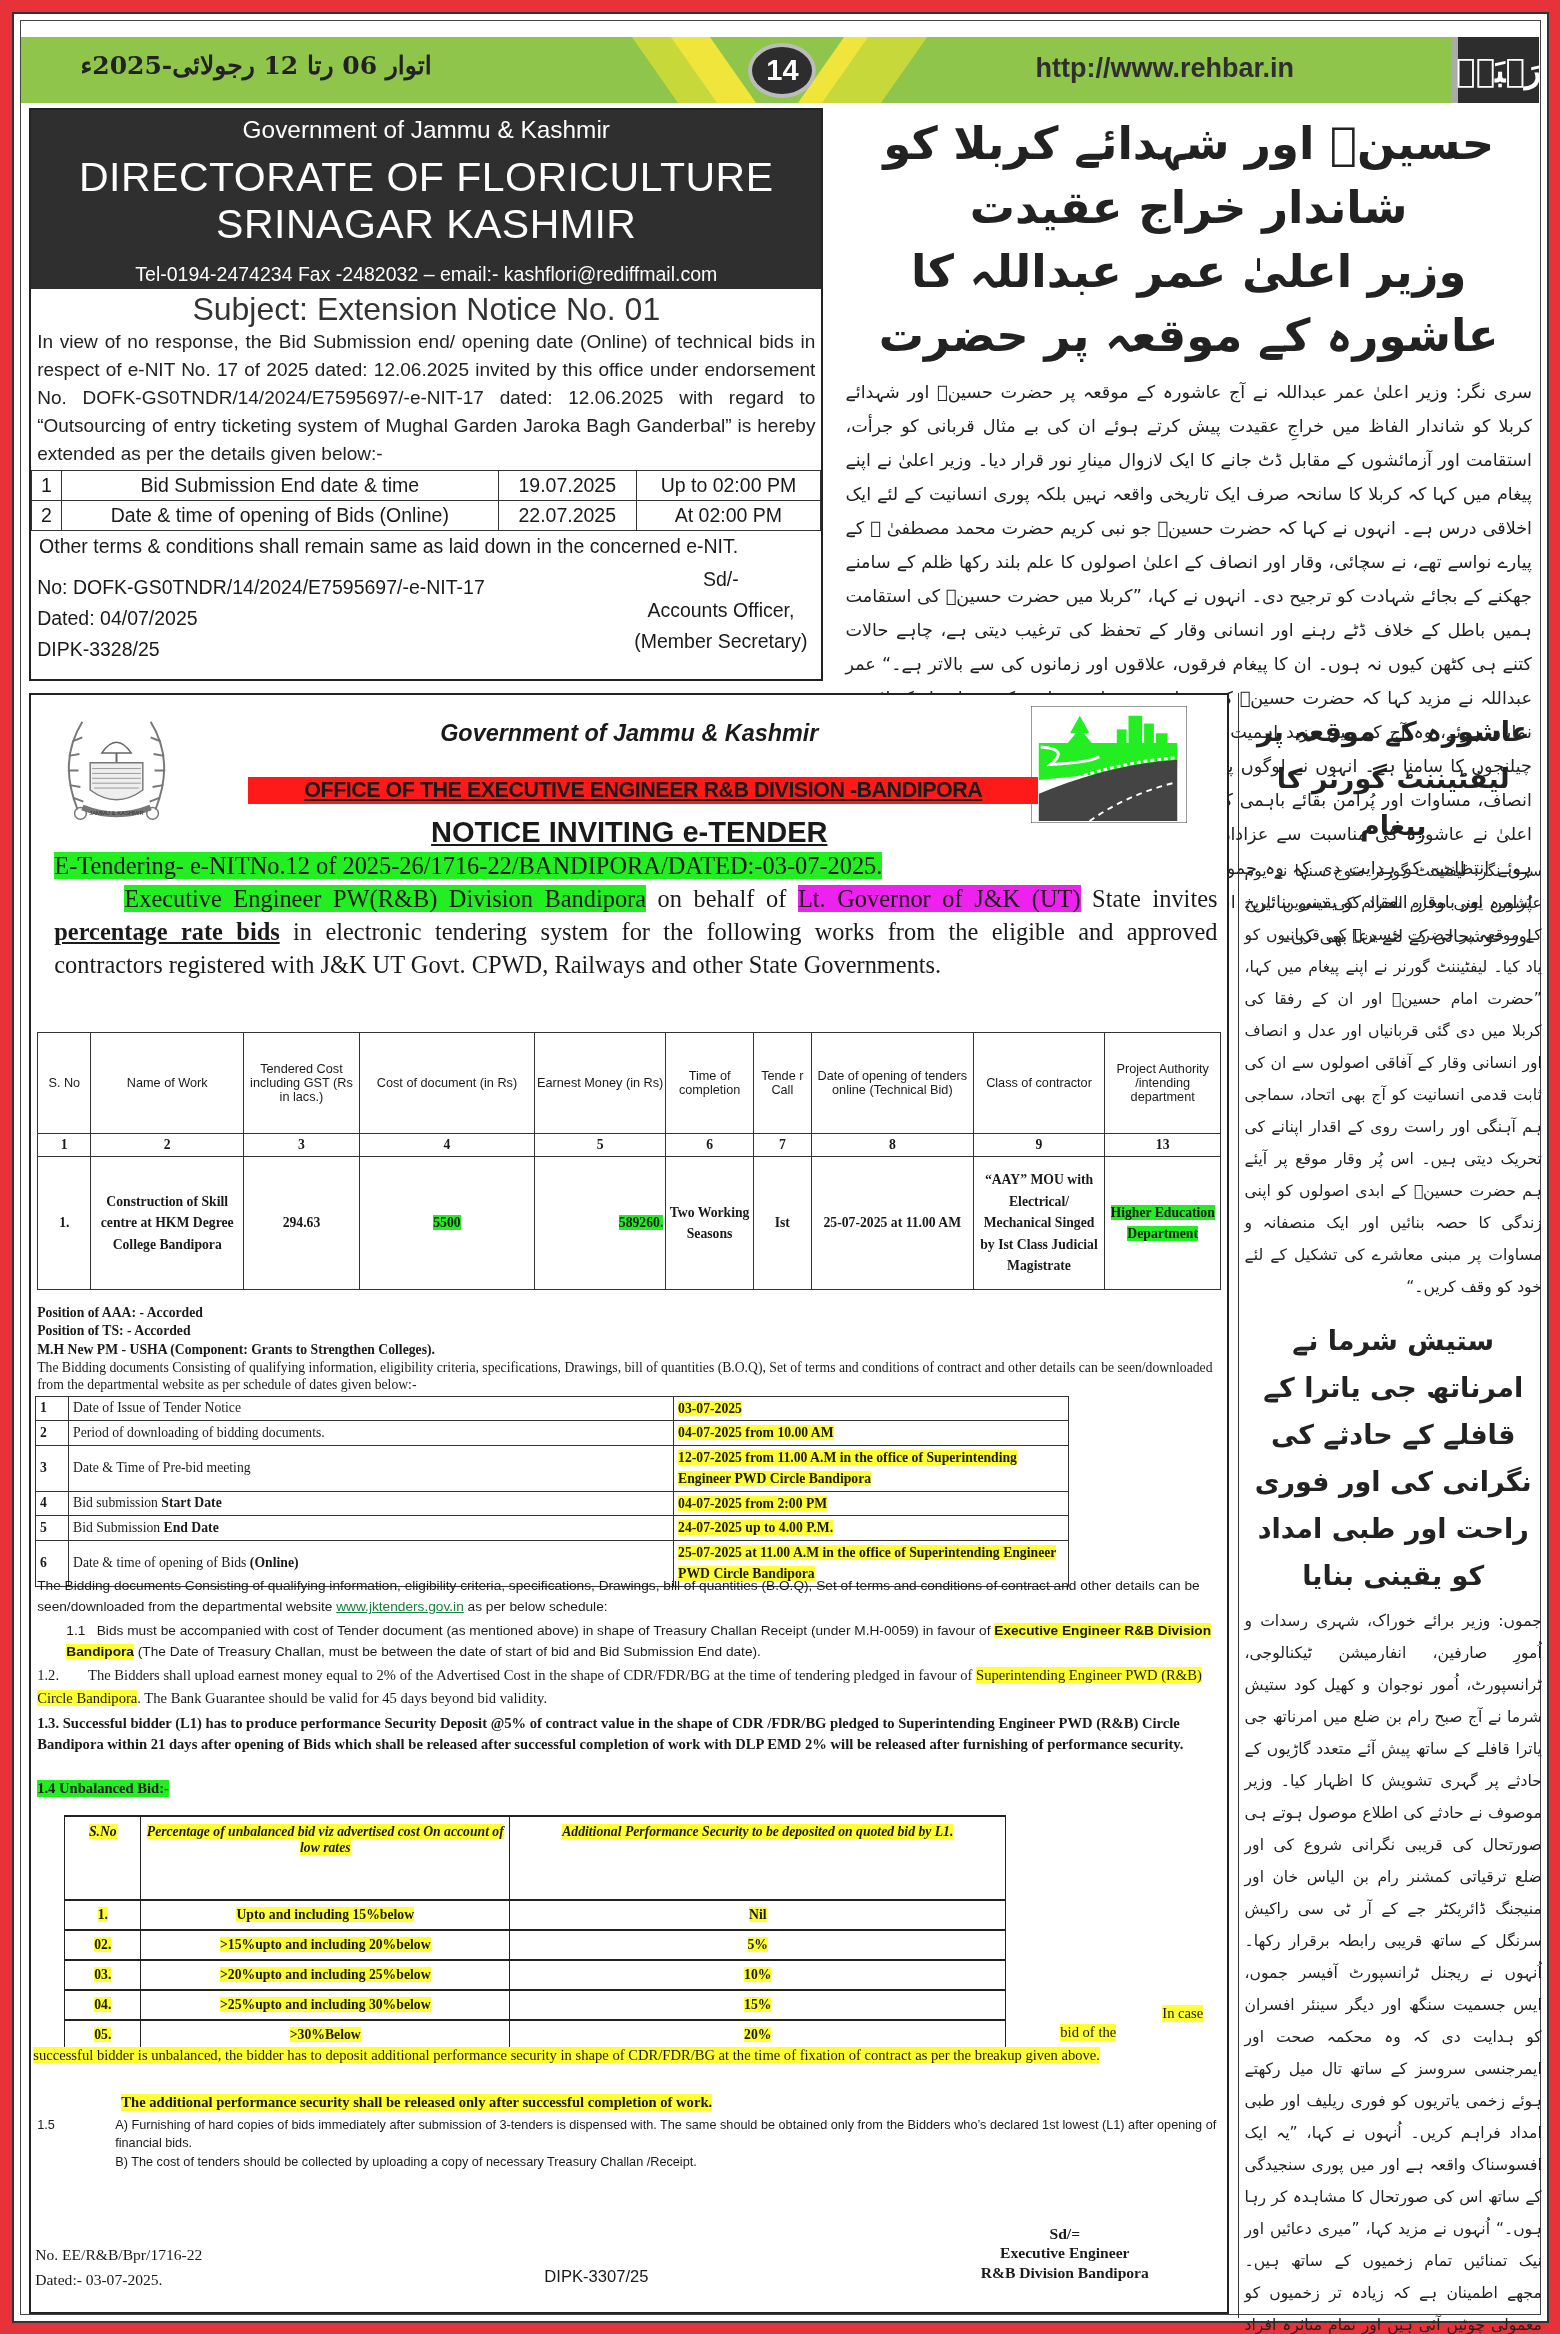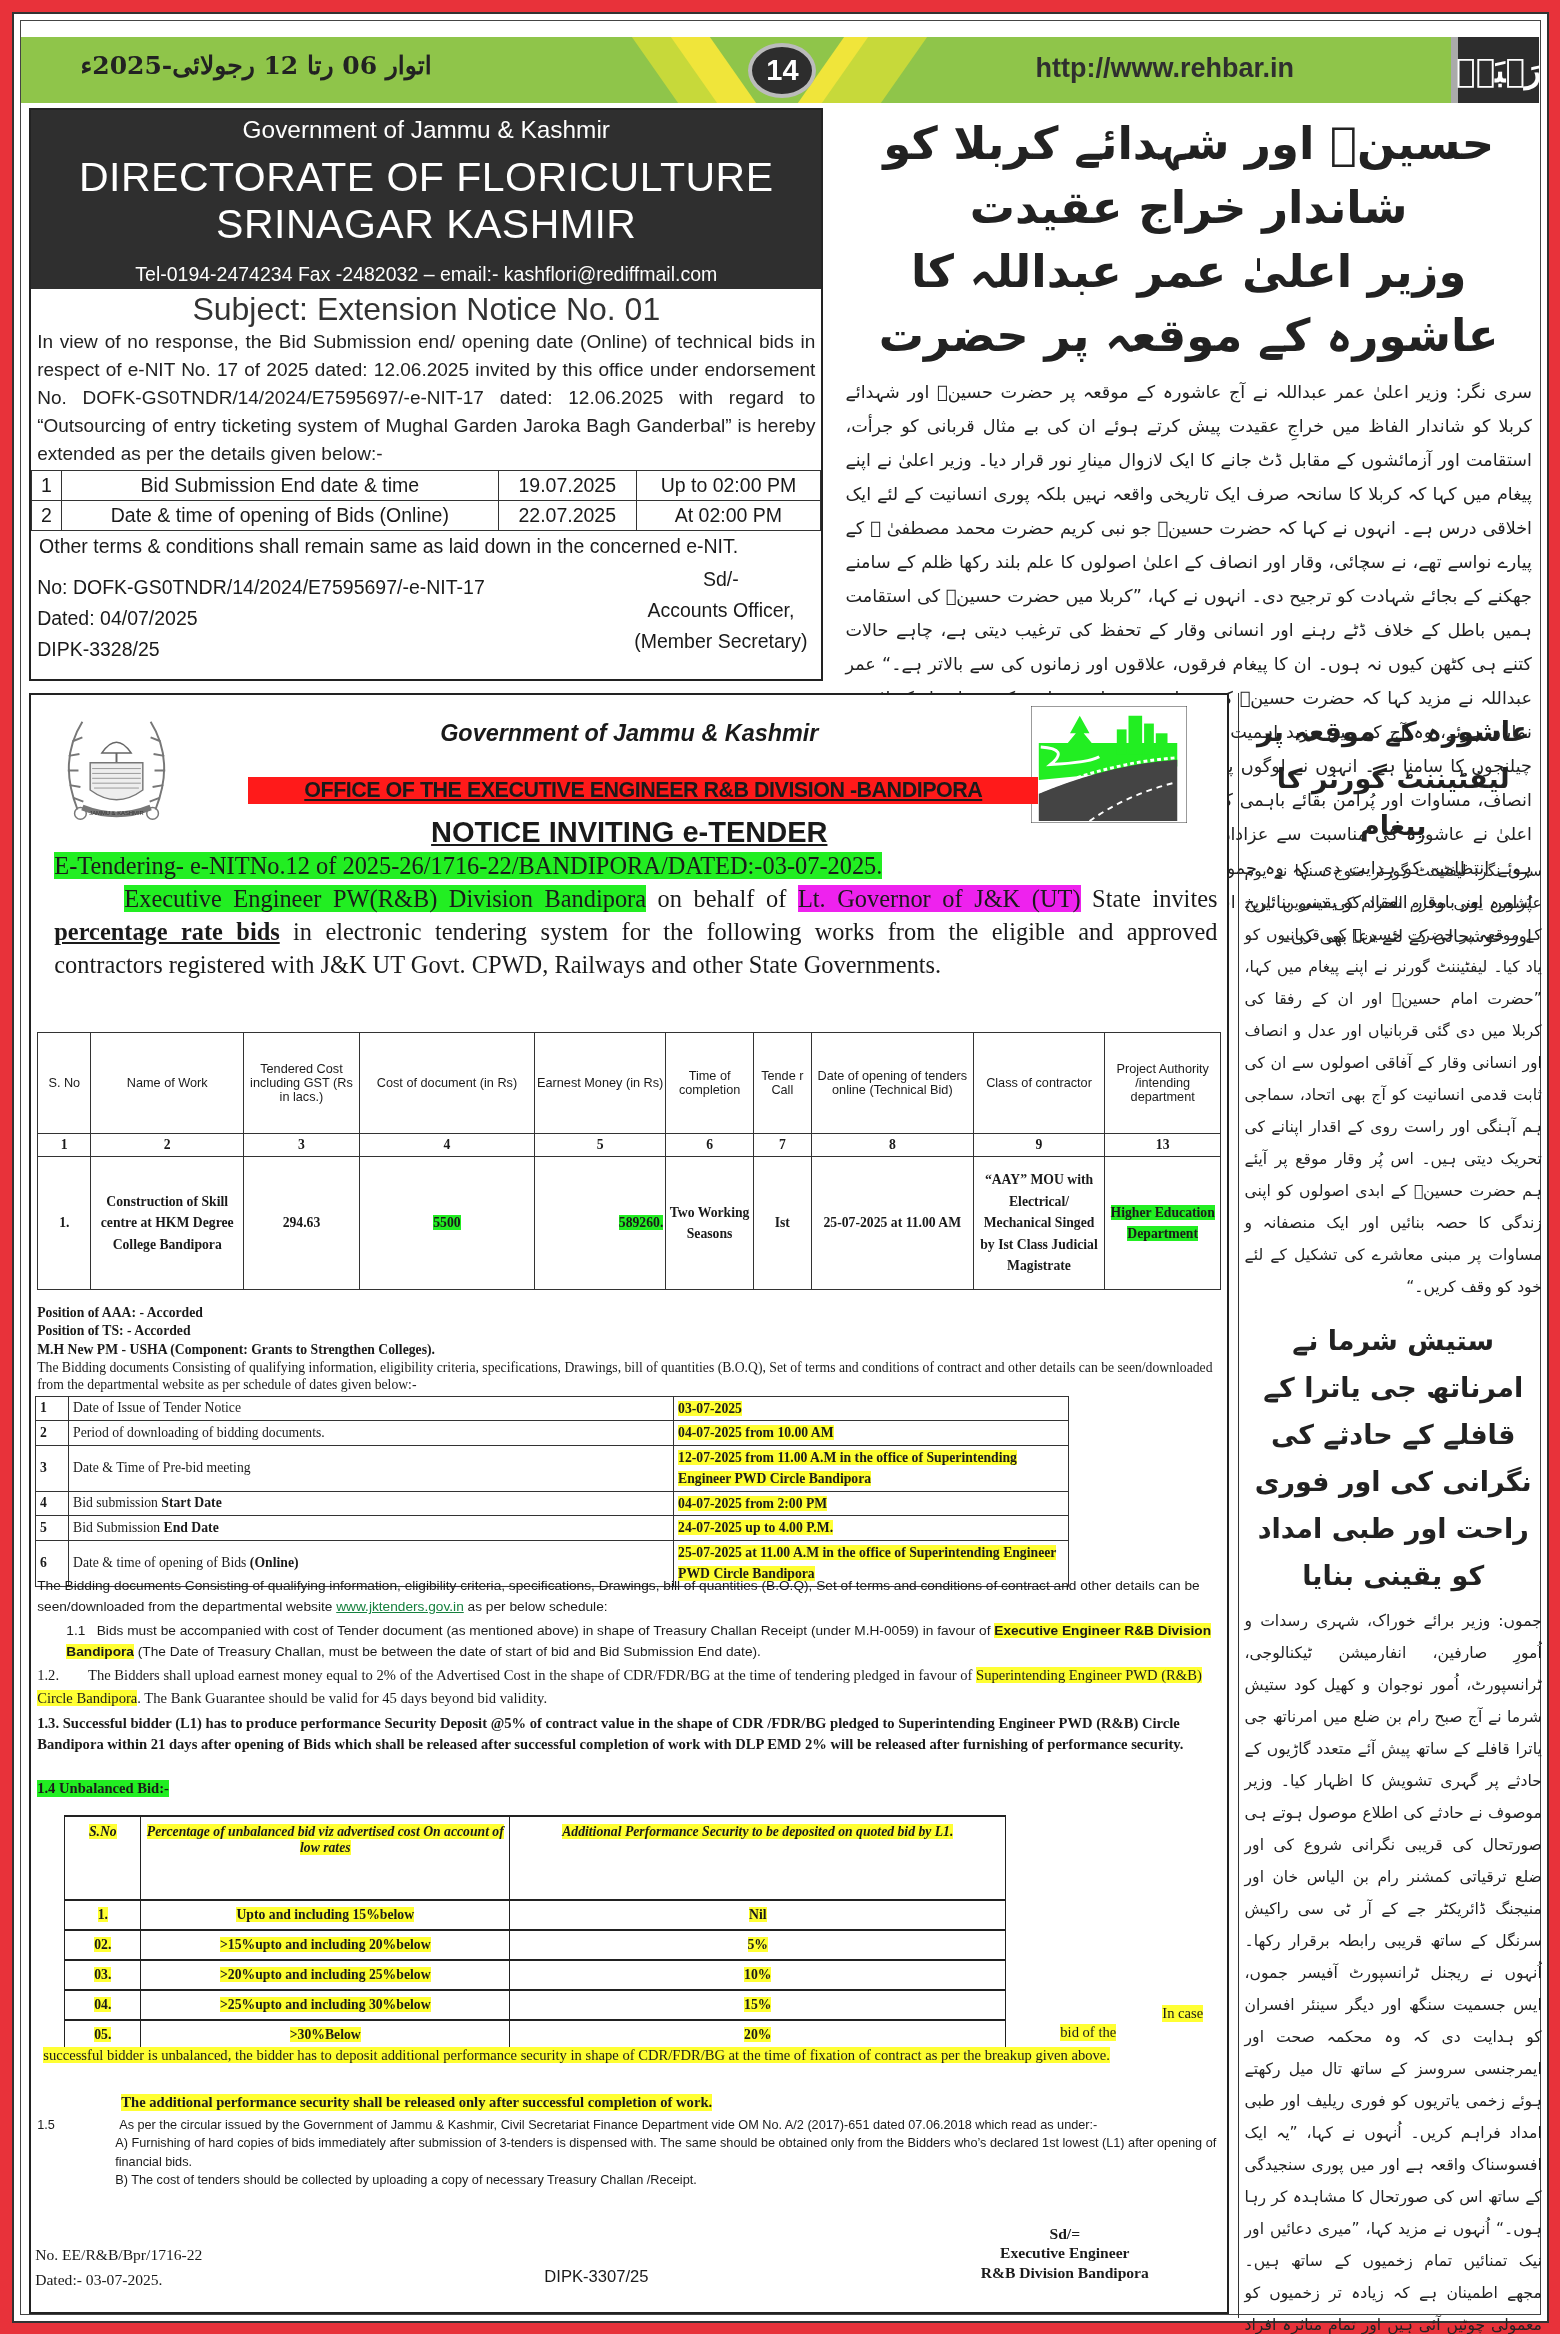--- a/index.html
+++ b/index.html
@@ -76,21 +76,21 @@
   .t-14{position:absolute;left:5.9px;top:1085px;font-family:"Liberation Serif",serif;font-size:14.6px;font-weight:bold}
 
   .unb{position:absolute;left:33px;top:1120px;width:942px;border-collapse:collapse;font-family:"Liberation Serif",serif;font-size:13.7px;font-weight:bold}
   .unb td,.unb th{border:1.5px solid #222;text-align:center;vertical-align:top;padding:5.9px 3.9px}
   .unb th{font-style:italic;height:84px;vertical-align:top;padding-top:7.8px}
   .unb td{height:30px}
   .unb tr{border-top:2.4px solid #222}
 
   .t-incase1{position:absolute;left:1131px;top:1310px;font-family:"Liberation Serif",serif;font-size:14.6px}
   .t-incase2{position:absolute;left:1029px;top:1329px;font-family:"Liberation Serif",serif;font-size:14.6px}
-  .t-incase3{position:absolute;left:12px;right:9.8px;top:1350px;font-family:"Liberation Serif",serif;font-size:14.6px;line-height:21.5px}
+  .t-incase3{position:absolute;left:2px;right:9.8px;top:1350px;font-family:"Liberation Serif",serif;font-size:14.6px;line-height:21.5px}
   .t-addl{position:absolute;left:90px;top:1399px;font-family:"Liberation Serif",serif;font-size:14.6px;font-weight:bold}
   .t-15{position:absolute;left:5.9px;right:9.8px;top:1421px;font-size:12.7px;line-height:18.5px}
   .t-15 .num{position:absolute;left:0;top:0}
   .t-15 .txt{margin-left:82px}
   .t-15 .sub{margin-left:78px}
 
   .t-footno{position:absolute;left:3.9px;top:1547px;font-family:"Liberation Serif",serif;font-weight:normal;font-size:15.6px;line-height:25px}
   .t-dipk{position:absolute;left:513px;top:1572px;font-size:16.6px}
   .t-sign{position:absolute;left:926px;top:1529px;width:215px;text-align:center;font-family:"Liberation Serif",serif;font-weight:bold;font-size:15.6px;line-height:19.5px}
 
@@ -344,21 +344,20 @@
     </tbody>
       </table>
 
     <div class="t-incase1 hl-yel">In case</div>
     <div class="t-incase2 hl-yel">bid of the</div>
     <div class="t-incase3"><span class="hl-yel">successful bidder is unbalanced, the bidder has to deposit additional performance security in shape of CDR/FDR/BG  at the time of fixation of contract as per the breakup given above.</span></div>
     <div class="t-addl hl-yel">The additional performance security shall be released only after successful completion of work.</div>
 
     <div class="t-15">
       <span class="num">1.5</span>
-      <div class="txt">As per the circular issued by the Government of Jammu &amp; Kashmir, Civil Secretariat Finance Department vide OM No. A/2 (2017)-651 dated 07.06.2018 which read as under:-</div>
       <div class="sub">A)  Furnishing of hard copies of bids immediately after submission of 3-tenders is dispensed with. The same should be obtained only from the Bidders who’s declared 1st lowest (L1) after opening of financial bids.</div>
       <div class="sub">B) The cost of tenders should be collected by uploading a copy of necessary Treasury Challan /Receipt.</div>
     </div>
 
     <div class="t-footno">
       <div>No. EE/R&amp;B/Bpr/1716-22</div>
       <div>Dated:- 03-07-2025.</div>
     </div>
     <div class="t-dipk">DIPK-3307/25</div>
     <div class="t-sign">

